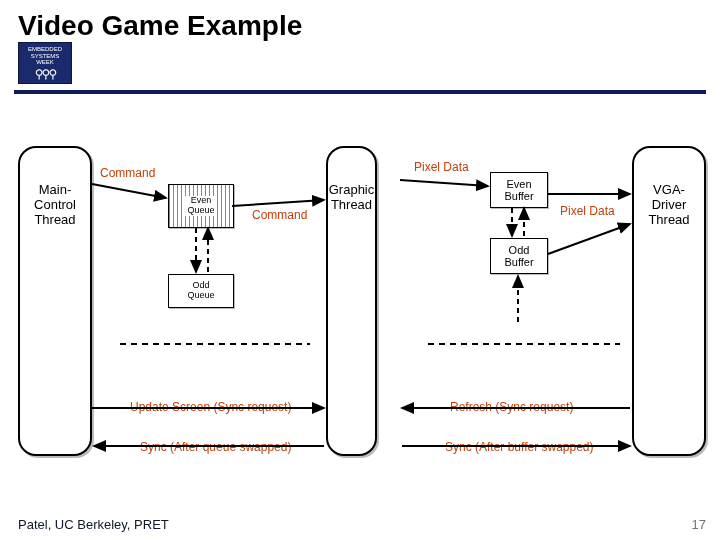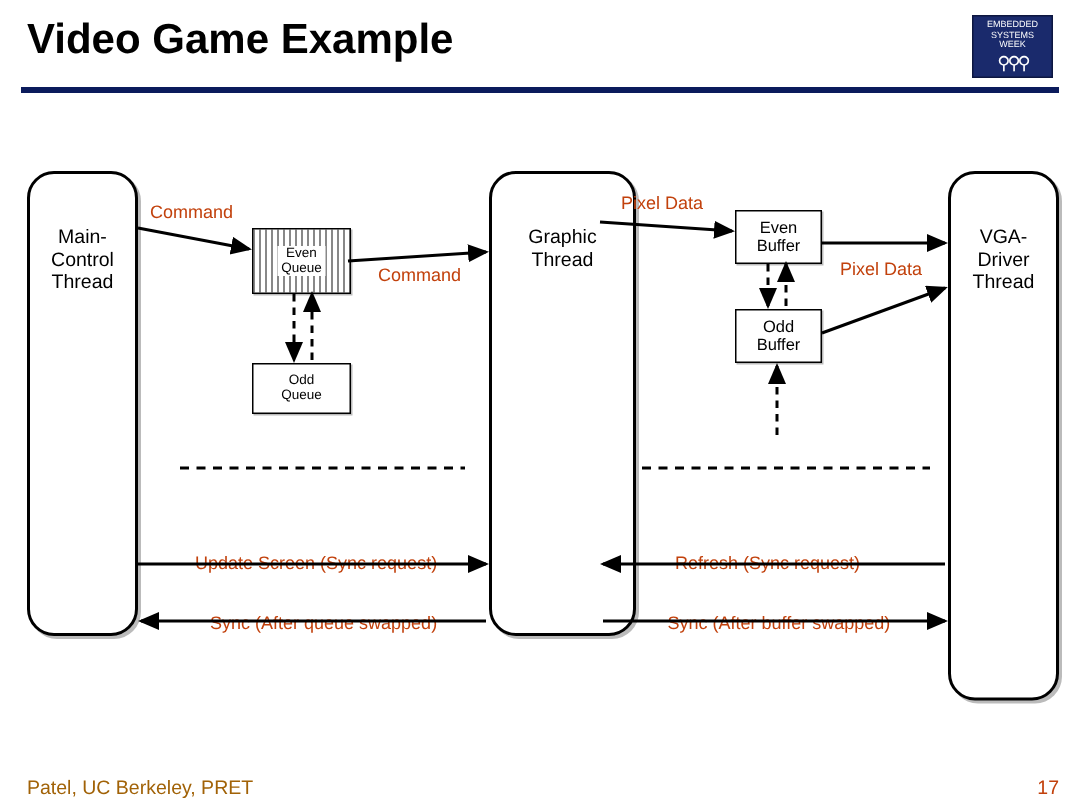--- a/index.html
+++ b/index.html
@@ -8,22 +8,23 @@
     width: 720px;
     height: 540px;
     font-family: Arial, Helvetica, sans-serif;
     background: #fff;
     position: relative;
     overflow: hidden;
   }
   .title-bar {
     padding: 10px 18px 4px 18px;
     display: flex;
-    justify-content: space-between;
+    justify-content: center;
     align-items: flex-start;
+    flex-direction: column;
   }
   .title {
     font-family: "Comic Sans MS", "Comic Sans", cursive, sans-serif;
     font-size: 28px;
     font-weight: bold;
     color: #000;
   }
   .logo {
     width: 54px;
     height: 42px;
@@ -110,28 +111,28 @@
     position: absolute;
     left: 0; top: 0;
     width: 720px; height: 430px;
     pointer-events: none;
   }
   .footer {
     position: absolute;
     bottom: 8px;
     left: 18px;
     font-size: 13px;
-    color: #a16207;
+    color: #0f172a;
   }
   .pagenum {
     position: absolute;
     bottom: 8px;
     right: 14px;
     font-size: 13px;
-    color: #c2410c;
+    color: #737373;
   }
 </style>
 </head>
 <body>
 
 <div class="title-bar">
   <div class="title">Video Game Example</div>
   <div class="logo">
     <div>EMBEDDED</div>
     <div>SYSTEMS</div>
@@ -142,26 +143,26 @@
 <div class="hr"></div>
 
 <div class="canvas">
 
   <div class="thread-box" style="left:18px; top:52px; width:74px; height:310px;">
     <span style="white-space:pre-line;">Main-
 Control
 Thread</span>
   </div>
 
-  <div class="thread-box" style="left:326px; top:52px; width:98px; height:310px;">
+  <div class="thread-box" style="left:326px; top:52px; width:51px; height:310px;">
     <span style="white-space:pre-line;">Graphic
 Thread</span>
   </div>
 
-  <div class="thread-box" style="left:632px; top:52px; width:74px; height:353px;">
+  <div class="thread-box" style="left:632px; top:52px; width:74px; height:310px;">
     <span style="white-space:pre-line;">VGA-
 Driver
 Thread</span>
   </div>
 
   <div class="queue-box hatch" style="left:168px; top:90px; width:64px; height:42px;">
     <span style="white-space:pre-line;">Even
 Queue</span>
   </div>
   <div class="queue-box" style="left:168px; top:180px; width:64px; height:32px;">

